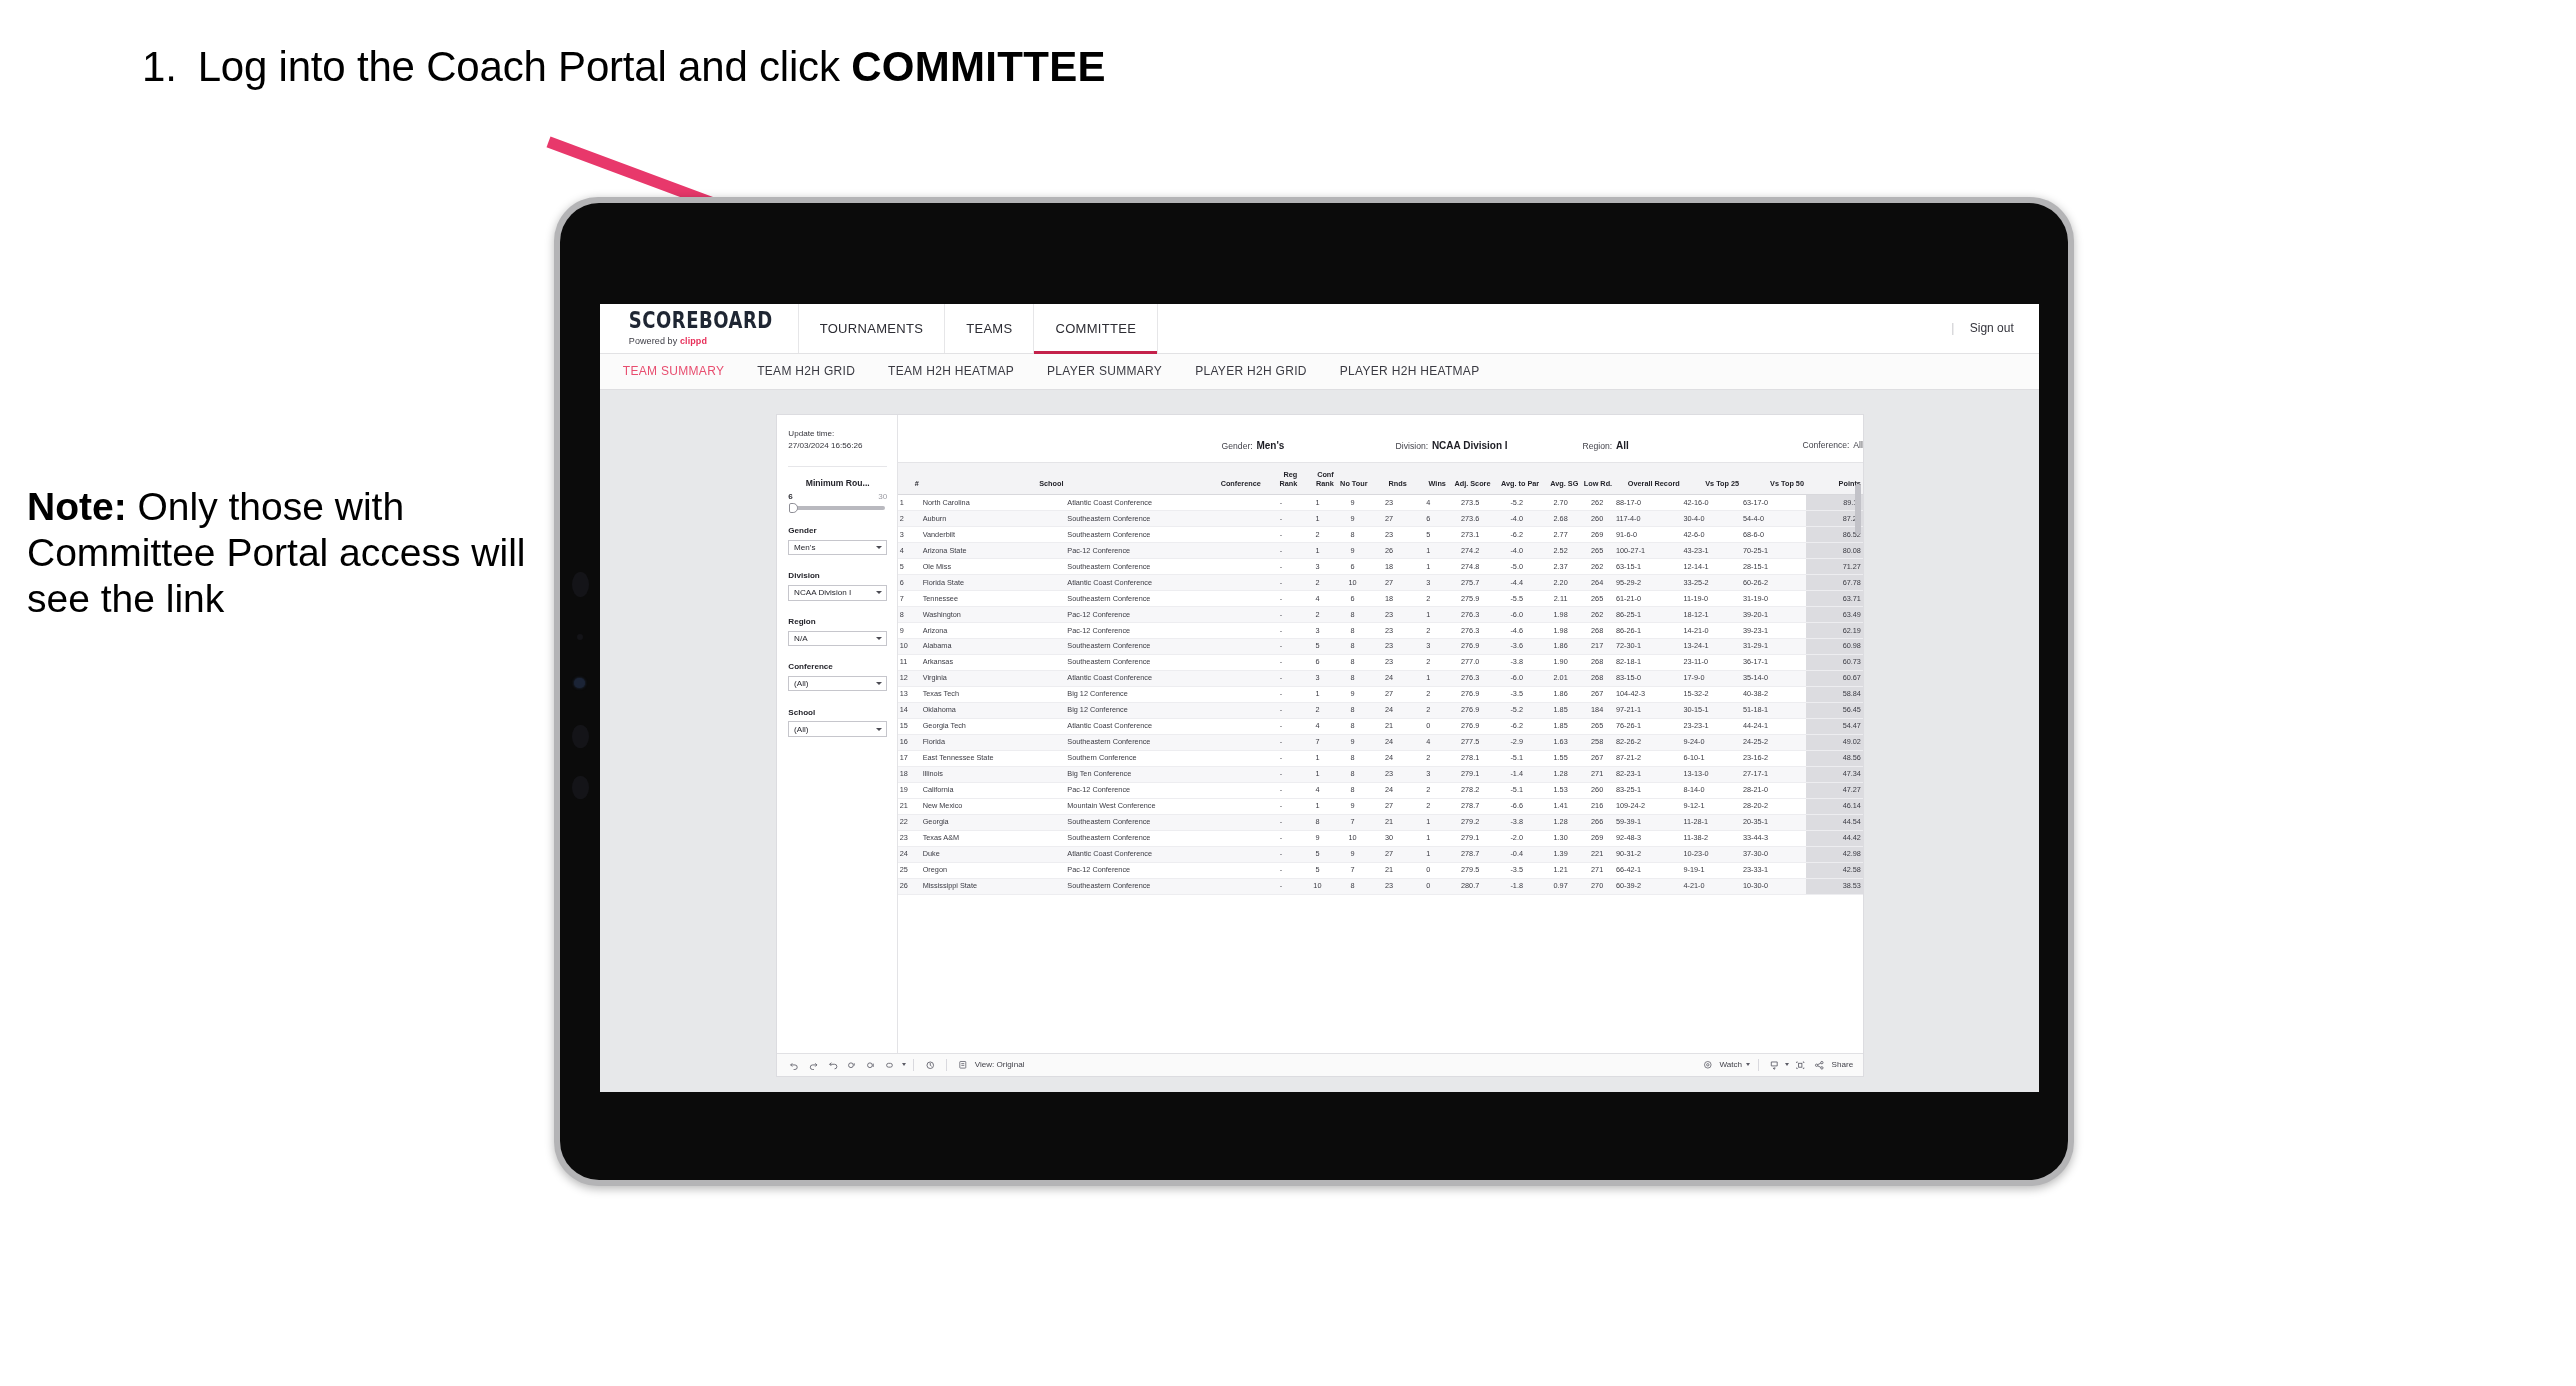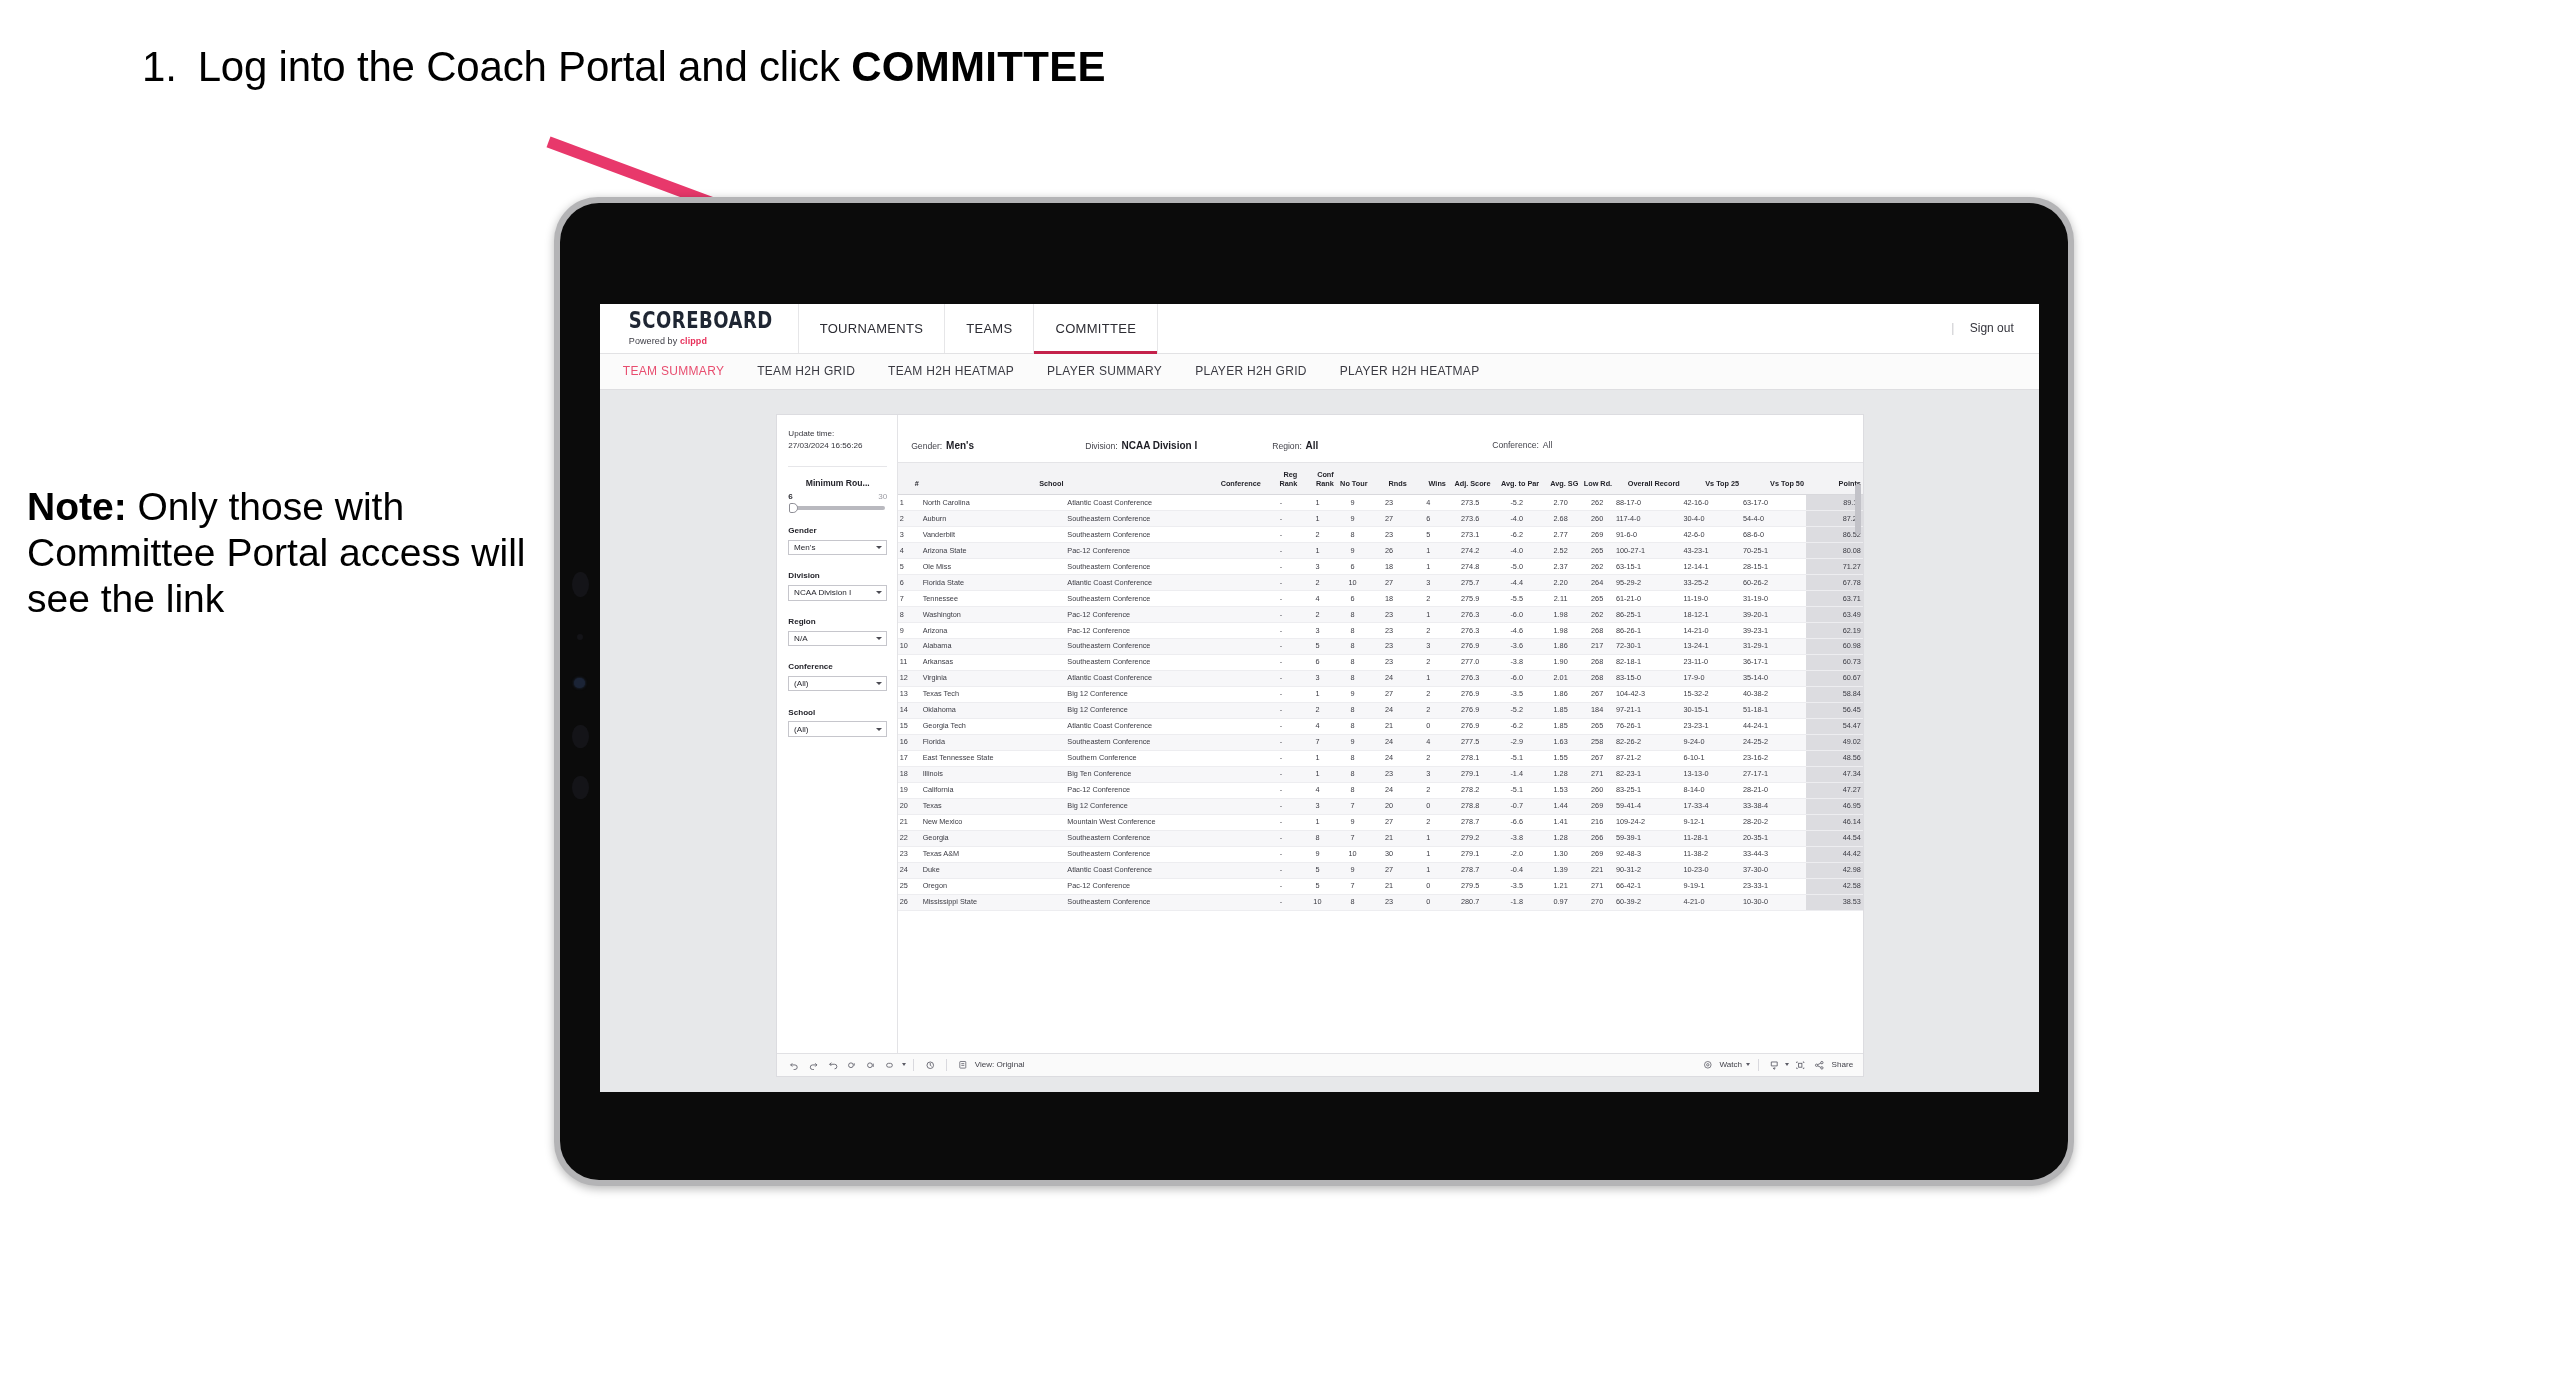--- a/index.html
+++ b/index.html
@@ -165,21 +165,21 @@
     border-left: 3.4px solid transparent; border-right: 3.4px solid transparent;
     border-top: 3.8px solid #4b4b53;
   }
 
   
   .viz-main { flex: 1; display: flex; flex-direction: column; min-width: 0; padding: 0; }
   .viz-head { padding: 11.5px 0 0 13.4px; }
   .viz-title { font-size: 15.3px; font-weight: bold; color: #1d1d24; letter-spacing: -0.1px; }
   .viz-params {
     display: flex; margin-top: 13.4px; padding-bottom: 11.5px;
-    font-size: 8.6px; color: #43434b;
+    font-size: 8.6px; color: #43434b; justify-content: flex-end;
   }
   .param { display: flex; align-items: baseline; gap: 3.8px; }
   .param .pv { font-size: 10px; font-weight: bold; color: #1d1d24; }
   .param.p1 { width: 174px; }
   .param.p2 { width: 187px; }
   .param.p3 { width: 220px; }
 
   .table-wrap { flex: 1; position: relative; overflow: hidden; border-top: 1px solid #e4e4e7; }
   table.standings { width: 100%; border-collapse: collapse; table-layout: fixed; }
   table.standings th {
@@ -745,38 +745,20 @@
                           <td class="col-wins c">2</td>
                           <td class="col-adj c">278.2</td>
                           <td class="col-atp c">-5.1</td>
                           <td class="col-sg c">1.53</td>
                           <td class="col-low c">260</td>
                           <td class="col-ovr">83-25-1</td>
                           <td class="col-t25">8-14-0</td>
                           <td class="col-t50">28-21-0</td>
                           <td class="col-pts pts">47.27</td>
                         </tr>
-                        <tr class="alt">
-                          <td class="col-rank">20</td>
-                          <td class="col-school">Texas</td>
-                          <td class="col-conf">Big 12 Conference</td>
-                          <td class="col-reg c">-</td>
-                          <td class="col-cf c">3</td>
-                          <td class="col-not c">7</td>
-                          <td class="col-rnds c">20</td>
-                          <td class="col-wins c">0</td>
-                          <td class="col-adj c">278.8</td>
-                          <td class="col-atp c">-0.7</td>
-                          <td class="col-sg c">1.44</td>
-                          <td class="col-low c">269</td>
-                          <td class="col-ovr">59-41-4</td>
-                          <td class="col-t25">17-33-4</td>
-                          <td class="col-t50">33-38-4</td>
-                          <td class="col-pts pts">46.95</td>
-                        </tr>
                         <tr>
                           <td class="col-rank">21</td>
                           <td class="col-school">New Mexico</td>
                           <td class="col-conf">Mountain West Conference</td>
                           <td class="col-reg c">-</td>
                           <td class="col-cf c">1</td>
                           <td class="col-not c">9</td>
                           <td class="col-rnds c">27</td>
                           <td class="col-wins c">2</td>
                           <td class="col-adj c">278.7</td>

